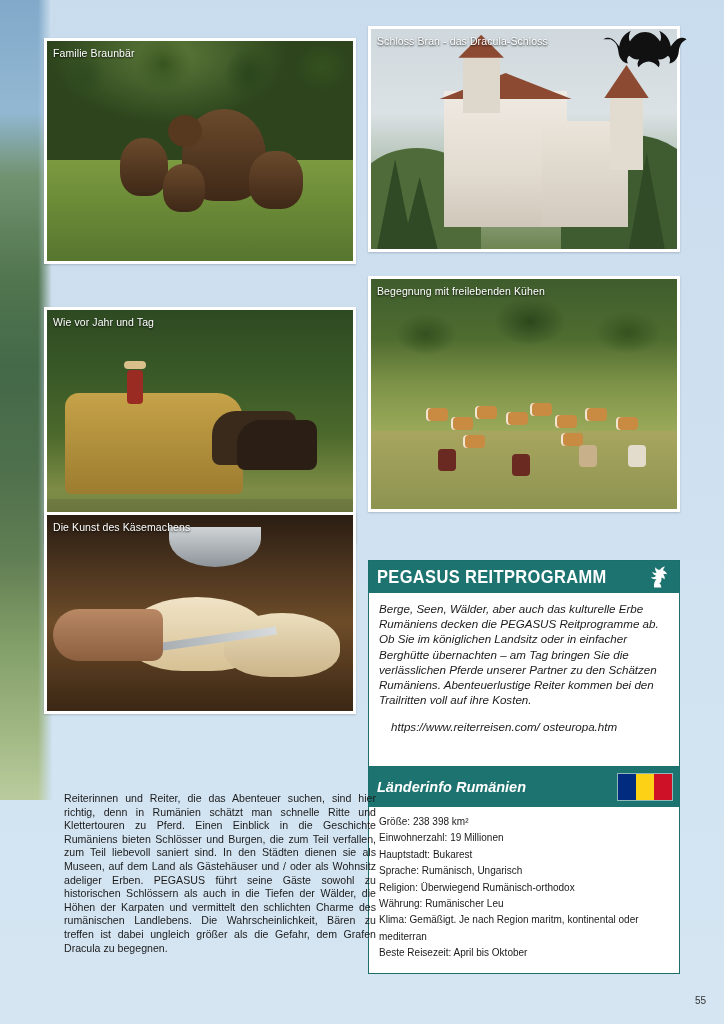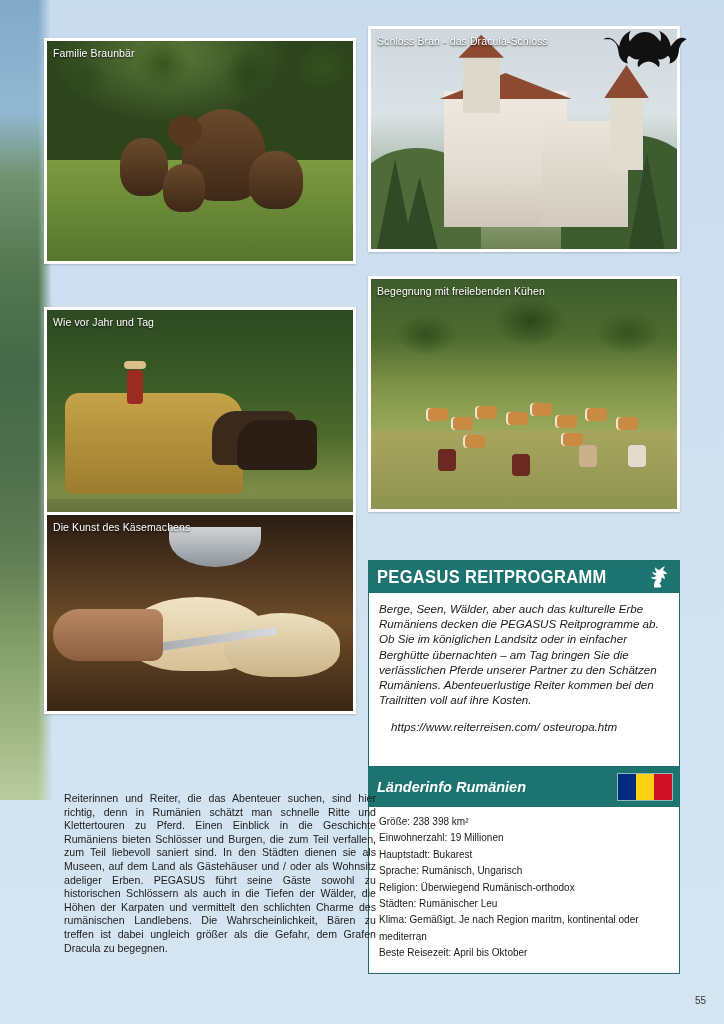--- a/index.html
+++ b/index.html
@@ -320,21 +320,21 @@
           <i style="background:#FCD116"></i>
           <i style="background:#CE1126"></i>
       </span>
     </div>
     <div class="info-body">
       <div>Größe: 238 398 km²</div>
       <div>Einwohnerzahl: 19 Millionen</div>
       <div>Hauptstadt: Bukarest</div>
       <div>Sprache: Rumänisch, Ungarisch</div>
       <div>Religion: Überwiegend Rumänisch-orthodox</div>
-      <div>Städten: Rumänischer Leu</div>
+      <div>Währung: Rumänischer Leu</div>
       <div>Klima: Gemäßigt. Je nach Region maritm, kontinental oder mediterran</div>
       <div>Beste Reisezeit: April bis Oktober</div>
     </div>
   </div>
 
   <div class="bodycopy">
     <p>Reiterinnen und Reiter, die das Abenteuer suchen, sind hier richtig, denn in Rumänien schätzt man schnelle Ritte und Klettertouren zu Pferd.
 Einen Einblick in die Geschichte Rumäniens bieten Schlösser und Burgen, die zum Teil verfallen, zum Teil liebevoll saniert sind. In den Städten dienen sie als Museen, auf dem Land als Gästehäuser und / oder als Wohnsitz adeliger Erben.
 PEGASUS führt seine Gäste sowohl zu historischen Schlössern als auch in die Tiefen der Wälder, die Höhen der Karpaten und vermittelt den schlichten Charme des rumänischen Landlebens. Die Wahrscheinlichkeit, Bären zu treffen ist dabei ungleich größer als die Gefahr, dem Grafen Dracula zu begegnen.</p>
   </div>

